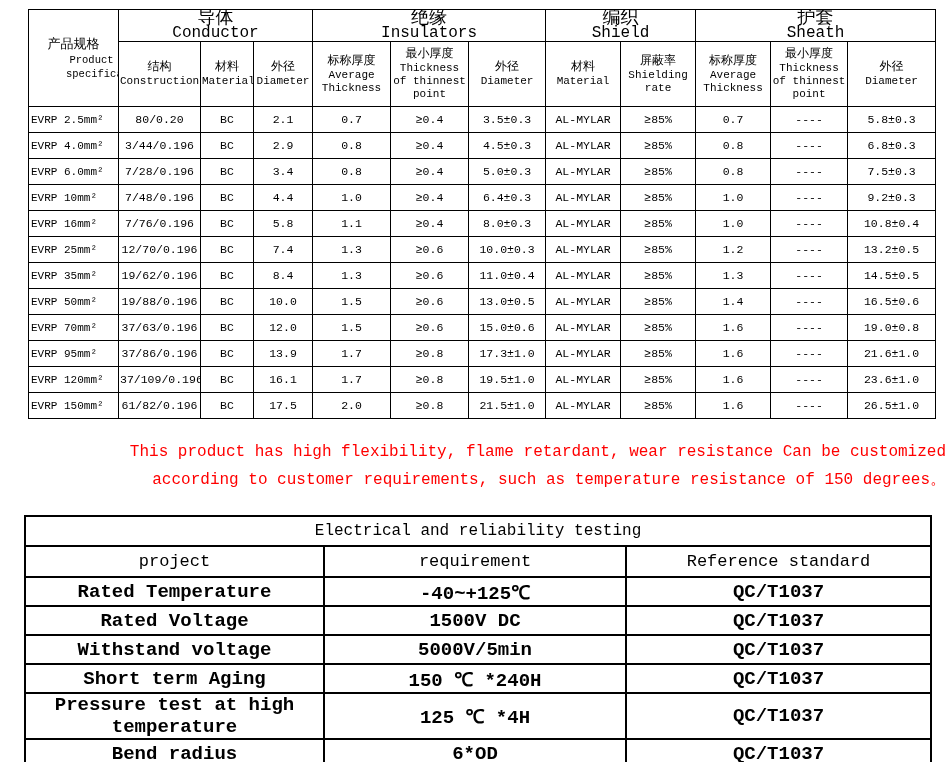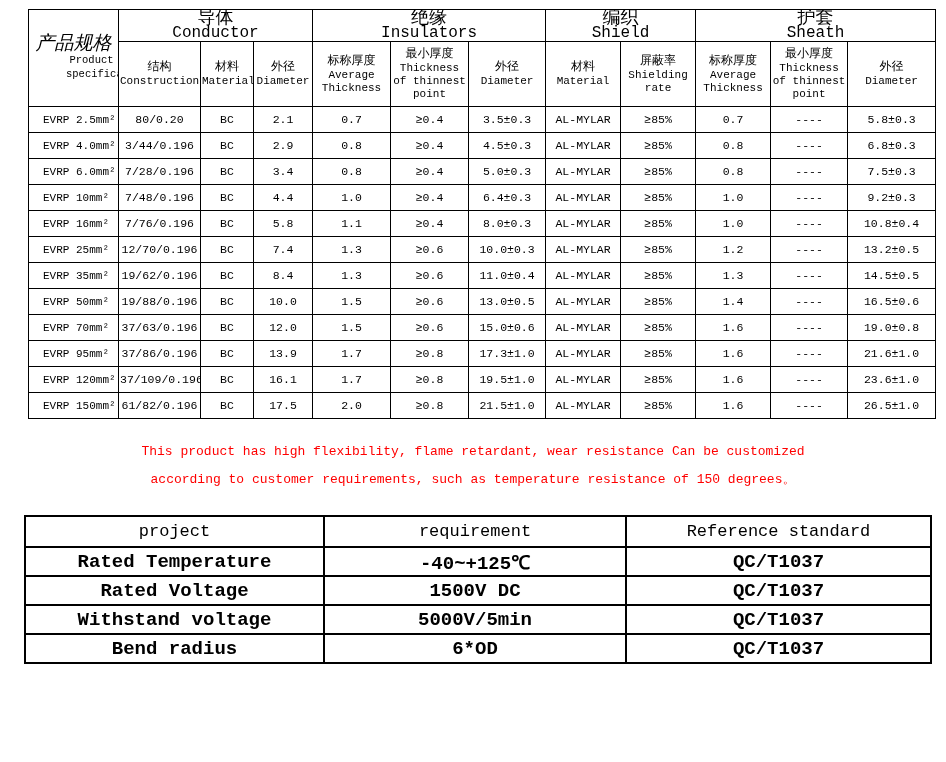--- a/index.html
+++ b/index.html
@@ -29,30 +29,30 @@
     vertical-align: middle;
     overflow: hidden;
     font-weight: normal;
   }
   table.spec tr.group-row th { height: 30px; font-size: 13px; line-height: 15px; }
   table.spec tr.sub-row th   { height: 64px; }
   .zh-line  { display: block; font-size: 18px; line-height: 16px; }
   .en-line  { display: block; font-size: 16px; line-height: 15px; }
   .sub-zh   { display: block; font-size: 12px; line-height: 15px; }
   .sub-en   { display: block; font-size: 11px; line-height: 13px; }
-  th.corner .sub-zh { font-size: 19px; line-height: 17px; font-style: italic; }
+  th.corner .sub-zh { font-size: 13px; line-height: 17px; }
   th.corner .sub-en { font-size: 10.5px; line-height: 14px; margin-left: 36px; }
   table.spec td { height: 25px; font-size: 11.5px; }
-  table.spec td.first-col { text-align: left; padding-left: 14px; font-size: 11px; }
+  table.spec td.first-col { text-align: left; padding-left: 2px; font-size: 11px; }
 
   
   .note {
     margin-top: 19px;
-    text-align: center;
-    font-size: 13px;
+    text-align: right;
+    font-size: 16px;
     line-height: 28px;
   }
 
   
   table.test {
     border-collapse: collapse;
     table-layout: fixed;
     width: 906px;
     margin: 21px 0 0 24px;
   }
@@ -332,20 +332,23 @@
   <div>according to customer requirements, such as temperature resistance of 150 degrees。</div>
 </div>
 
 <table class="test">
   <colgroup>
     <col style="width:299px">
       <col style="width:302px">
       <col style="width:305px">
   </colgroup>
   <thead>
+    <tr>
+      <th class="title-cell" colspan="3">Electrical and reliability testing</th>
+    </tr>
     <tr class="test-head">
       <th>project</th>
       <th>requirement</th>
       <th>Reference standard</th>
     </tr>
   </thead>
   <tbody>
       <tr>
         <td>Rated Temperature</td>
         <td>-40~+125℃</td>
@@ -355,18 +358,28 @@
         <td>Rated Voltage</td>
         <td>1500V DC</td>
         <td>QC/T1037</td>
       </tr>
       <tr>
         <td>Withstand voltage</td>
         <td>5000V/5min</td>
         <td>QC/T1037</td>
       </tr>
       <tr>
+        <td>Short term Aging</td>
+        <td>150 ℃ *240H</td>
+        <td>QC/T1037</td>
+      </tr>
+      <tr>
+        <td>Pressure test at high temperature</td>
+        <td>125 ℃ *4H</td>
+        <td>QC/T1037</td>
+      </tr>
+      <tr>
         <td>Bend radius</td>
         <td>6*OD</td>
         <td>QC/T1037</td>
       </tr>
     </tbody>
 </table>
 
 </body></html>

